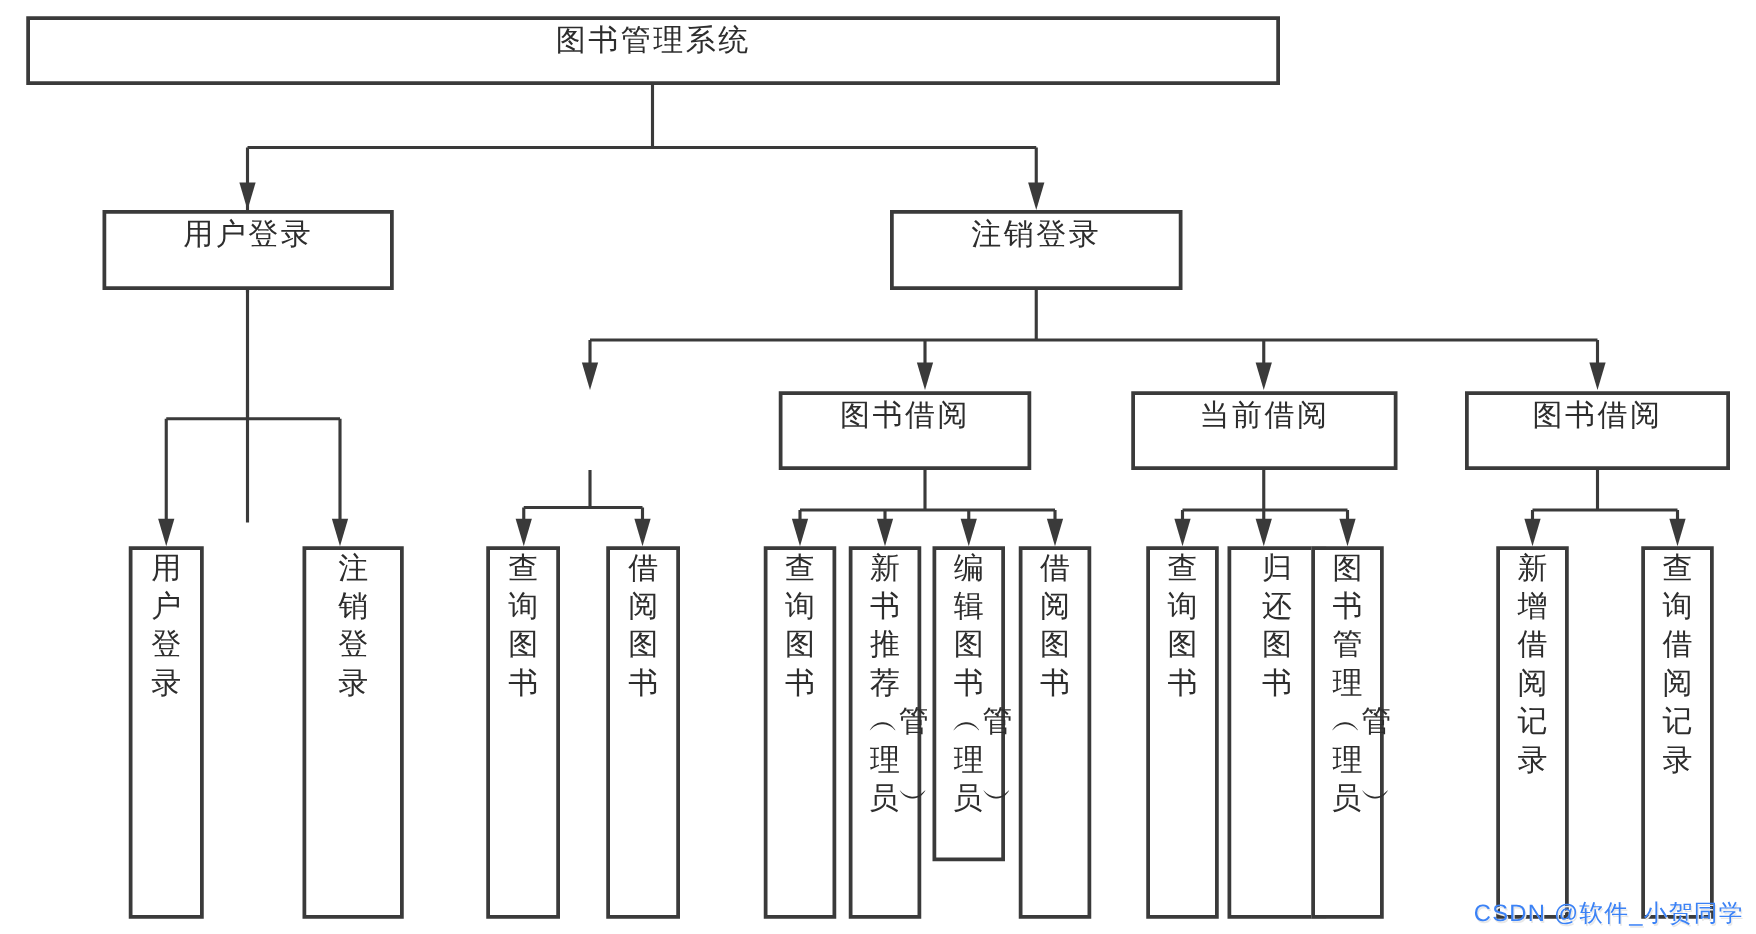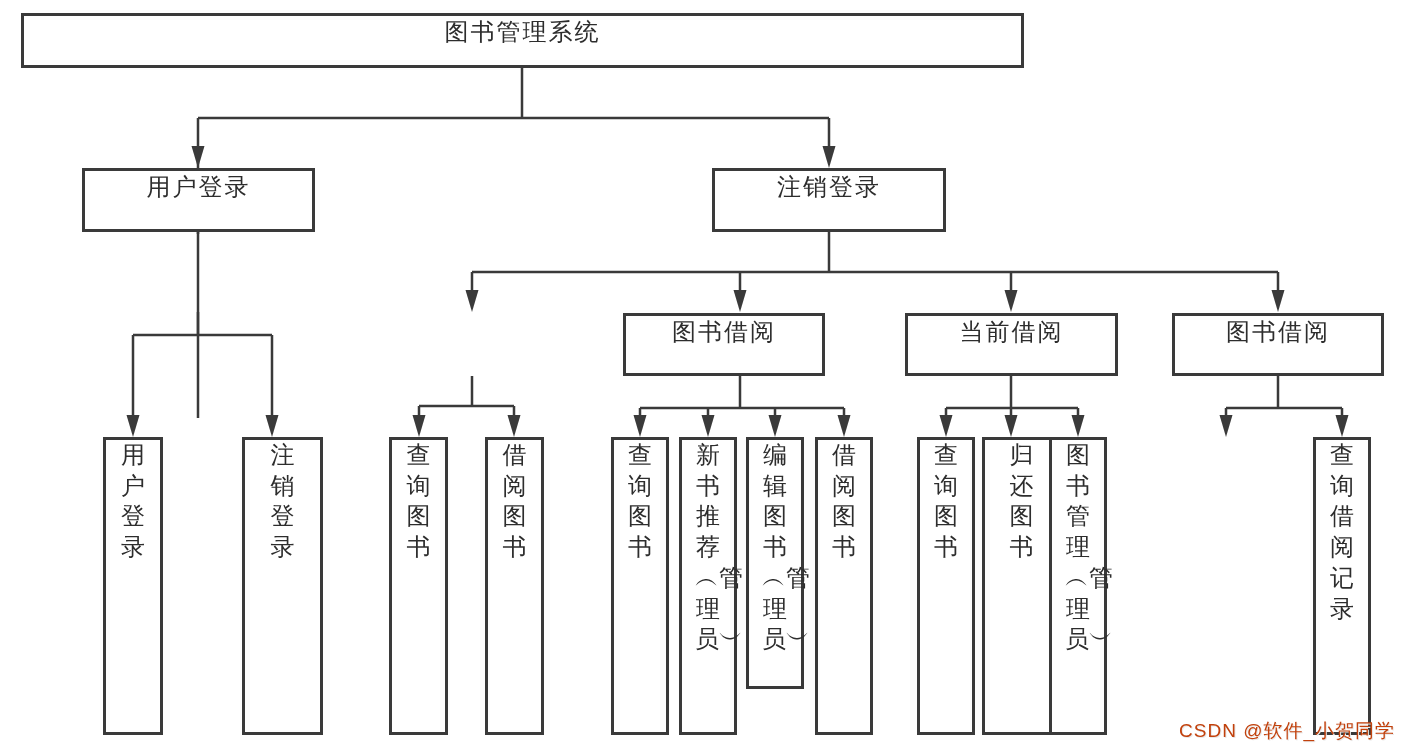--- a/index.html
+++ b/index.html
@@ -33,21 +33,21 @@
     word-break: break-all;
     line-height: 1.28;
     text-align: center;
   }
   .watermark {
     position: absolute;
     right: 10px;
     bottom: 3px;
     font-size: 19px;
     letter-spacing: 1px;
-    color: #c2410c;
+    color: #3b82f6;
     text-shadow: 1px 1px 0 #e8e8e8;
     white-space: nowrap;
   }
 </style>
 </head>
 <body>
 
 <div class="canvas">
 
   <svg class="wires" viewBox="0 0 1405 747" aria-hidden="true">
@@ -136,18 +136,21 @@
   <div class="box v" style="left:917px; top:437px; width:58px; height:298px">
     <span class="lbl">查询图书</span>
   </div>
   <div class="box v" style="left:982px; top:437px; width:79px; height:298px">
     <span class="lbl">归还图书</span>
   </div>
   <div class="box v" style="left:1049px; top:437px; width:58px; height:298px">
     <span class="lbl">图书管理︵管理员︶</span>
   </div>
 
+  <div class="box v" style="left:1197px; top:437px; width:58px; height:298px">
+    <span class="lbl">新增借阅记录</span>
+  </div>
   <div class="box v" style="left:1313px; top:437px; width:58px; height:298px">
     <span class="lbl">查询借阅记录</span>
   </div>
 
   <div class="watermark">CSDN @软件_小贺同学</div>
 </div>
 
 </body></html>

